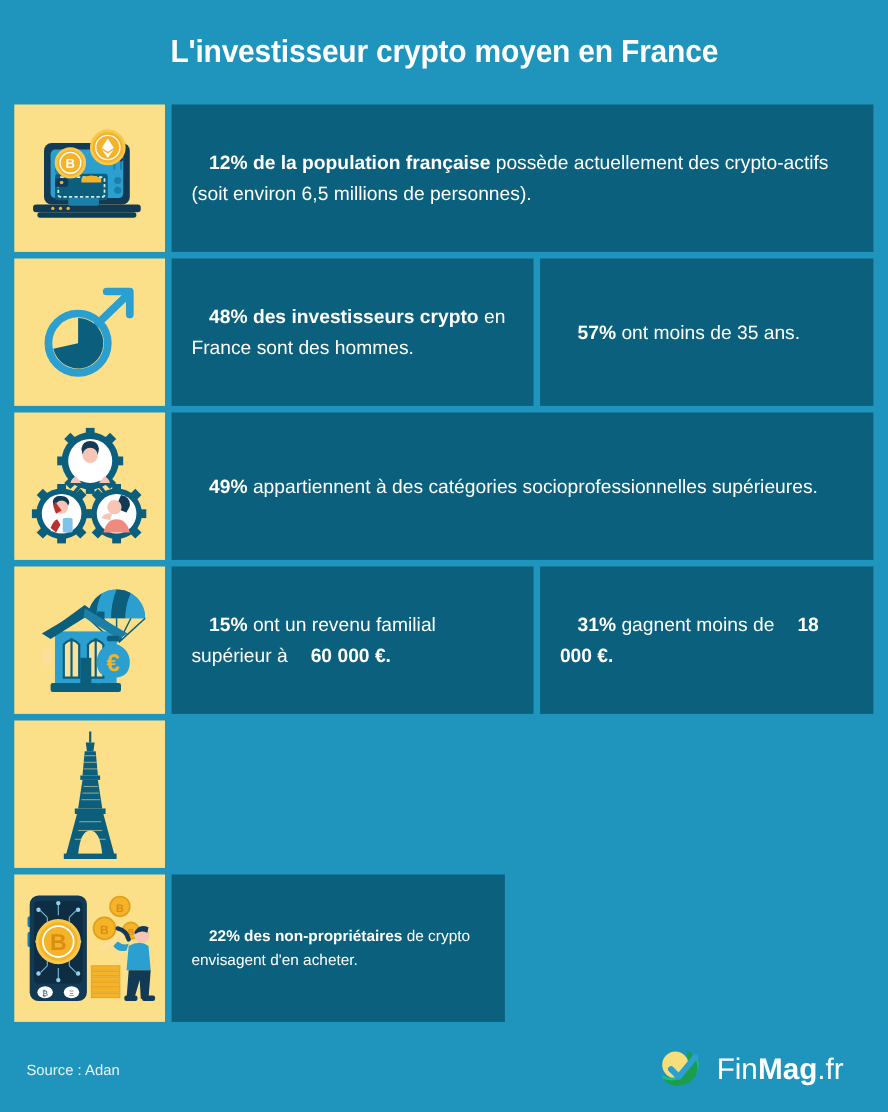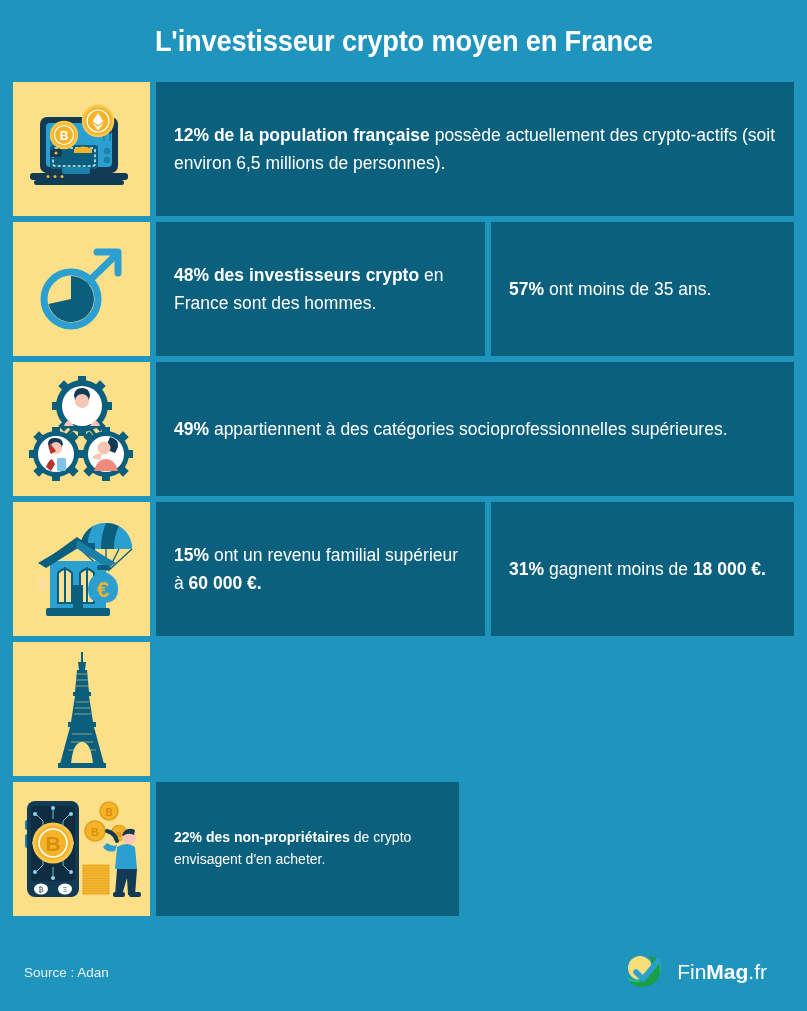--- a/index.html
+++ b/index.html
@@ -18,21 +18,21 @@
   .infographic {
     position: relative;
     width: 807px;
     height: 1011px;
     background: #1f94bd;
     box-sizing: border-box;
   }
 
   
   .title-bar {
-    height: 82px;
+    height: 95px;
     display: flex;
     align-items: center;
     justify-content: center;
   }
   .title-text {
     color: #ffffff;
     font-size: 29px;
     font-weight: bold;
     letter-spacing: -0.2px;
     font-family: "Liberation Sans Narrow", "Liberation Sans", sans-serif;
@@ -78,21 +78,21 @@
     width: 303px;
   }
   .row.single .text-cell.primary { flex: 1 1 auto; }
 
   .stat-text {
     color: #ffffff;
     font-size: 17.5px;
     line-height: 1.62;
     font-family: "Liberation Sans", sans-serif;
   }
-  .stat-text b { font-weight: bold; }
+  .stat-text b { font-weight: bold; margin-left: 16px; }
   .stat-text.small { font-size: 14px; line-height: 1.55; }
 
   
   .footer {
     position: absolute;
     left: 0;
     right: 16px;
     bottom: 0;
     height: 70px;
     display: flex;
@@ -106,21 +106,21 @@
     font-size: 13.5px;
     font-family: "Liberation Sans", sans-serif;
   }
   .brand {
     display: flex;
     align-items: center;
     gap: 8px;
   }
   .brand-name {
     color: #ffffff;
-    font-size: 21px;
+    font-size: 27px;
     font-family: "Liberation Sans", sans-serif;
   }
   .brand-name .b { font-weight: bold; }
 </style>
 </head>
 <body>
 
 <div class="infographic">
 
   <div class="title-bar">

